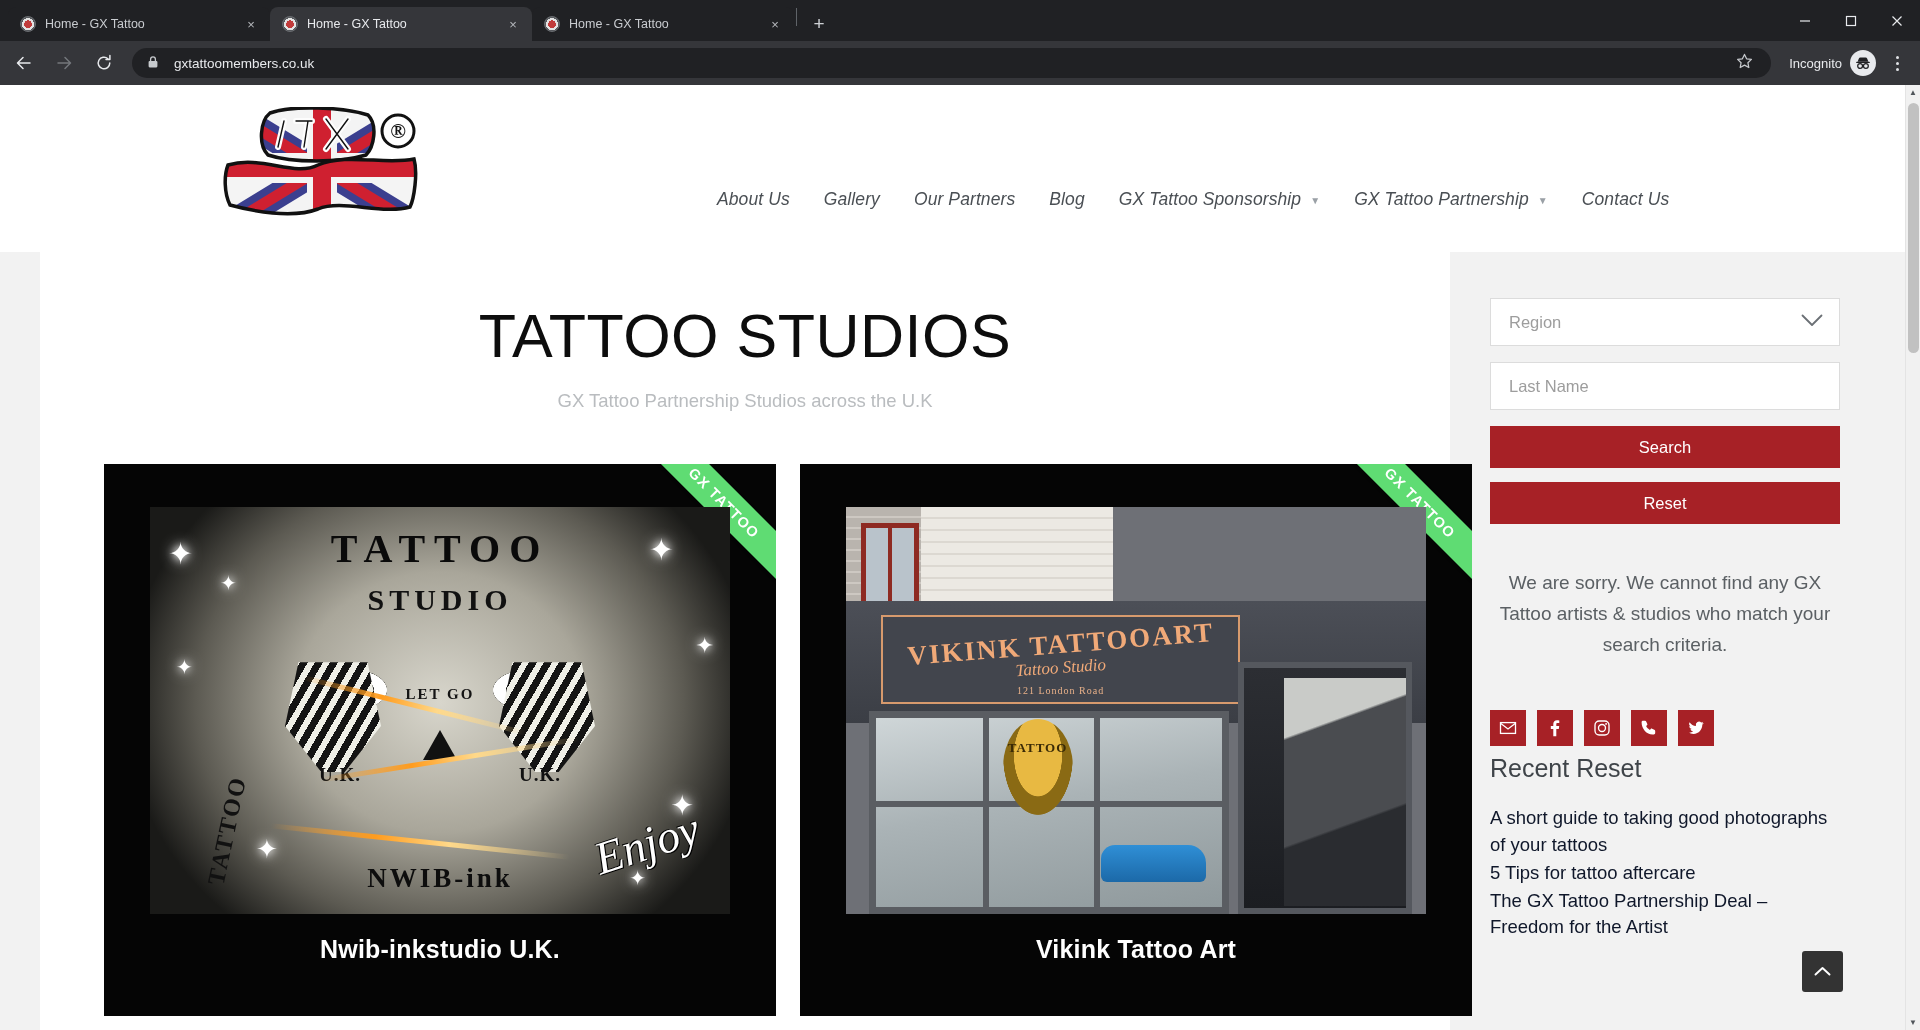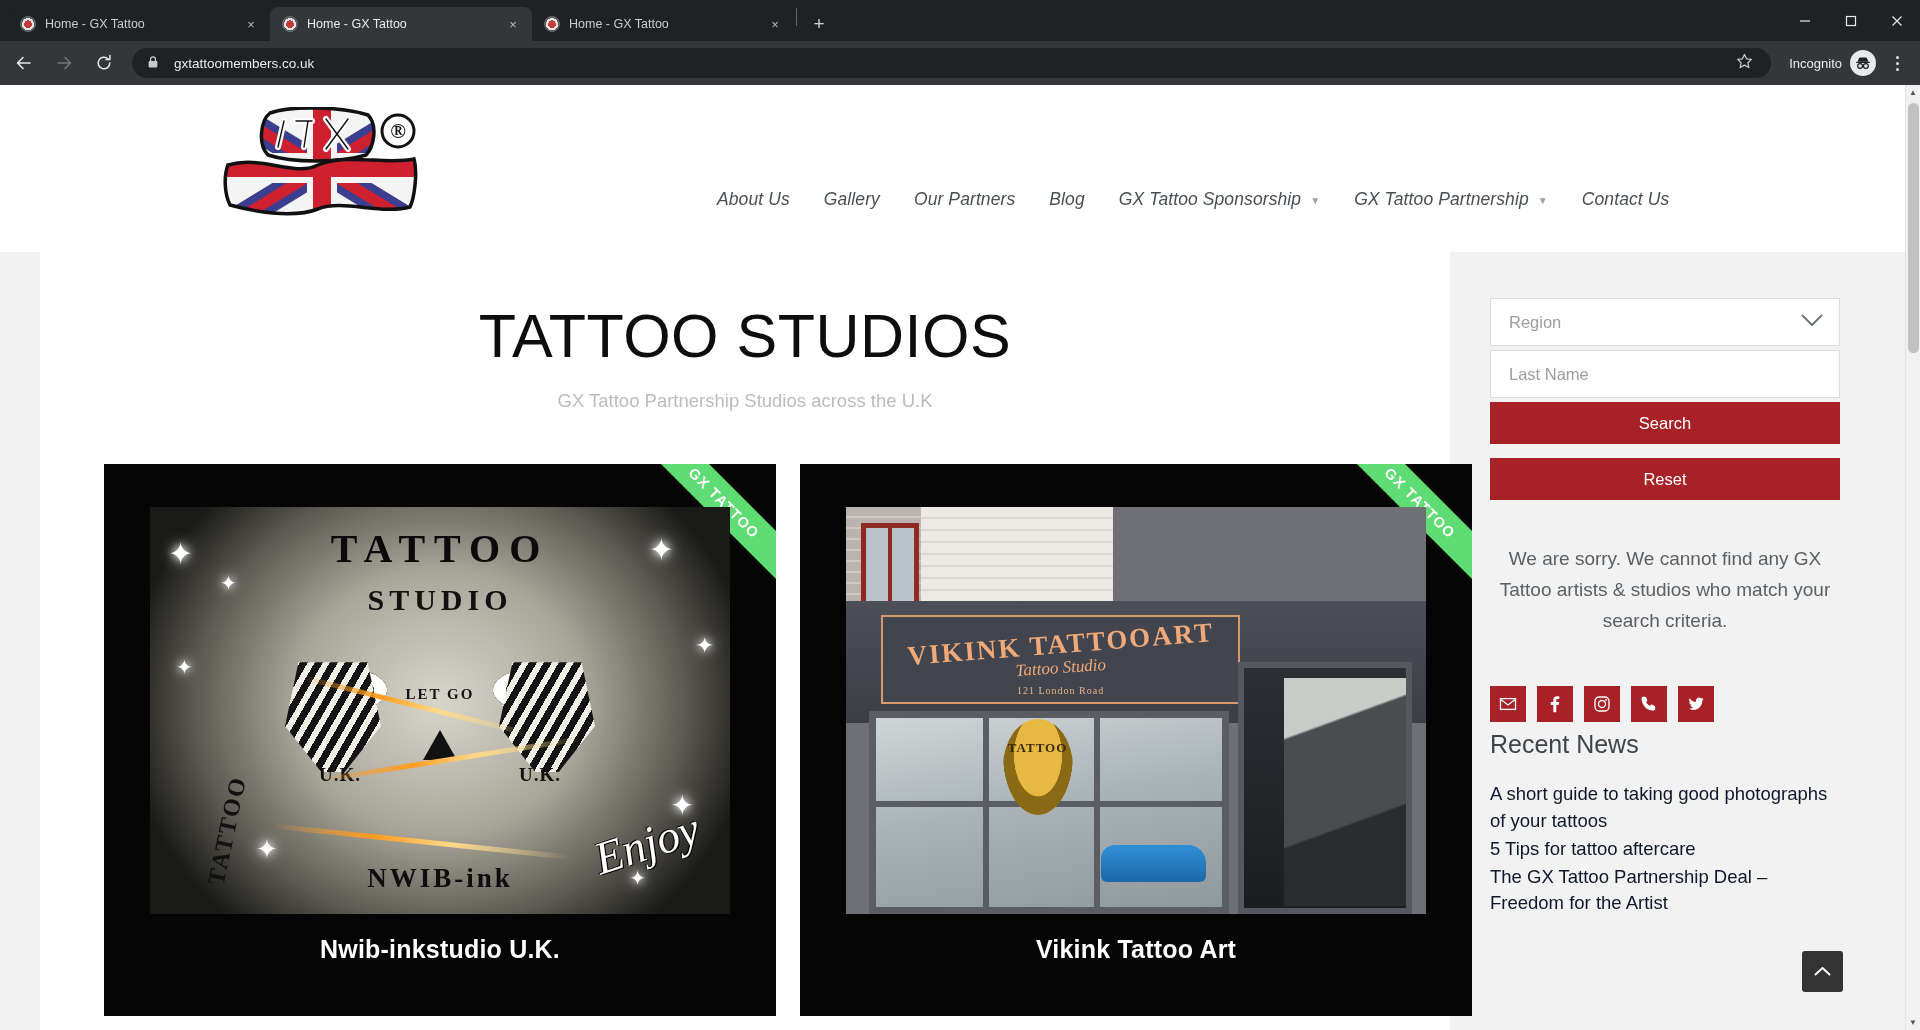--- a/index.html
+++ b/index.html
@@ -244,21 +244,21 @@
     background: linear-gradient(180deg,#2c2e33,#1b1d21); border:6px solid #55585e; }
   .a2-door-open { position:absolute; right:3.5%; top:42%; width:21%; height:56%;
     background: linear-gradient(160deg,#c9cbc8 0 22%, #4a4c50 23% 62%, #2a2c30 63% 100%); }
   .a2-car { position:absolute; left:44%; bottom:8%; width:18%; height:9%;
     background: linear-gradient(180deg,#2f8fd6,#1c69a8); border-radius: 14px 18px 6px 6px; }
 
   
   .side-col { width: 430px; padding: 46px 40px 0 40px; background: #f2f2f2; }
   .field {
     width: 100%; height: 48px; background: #fff; border: 1px solid #dcdcdc;
-    display: flex; align-items: center; padding: 0 18px; margin-bottom: 4px;
+    display: flex; align-items: center; padding: 0 18px; margin-bottom: 16px;
     position: relative;
   }
   .field-text { font-size: 16.5px; color: #9d9d9d; }
   .field-caret { position: absolute; right: 16px; color: #8b8f93; }
   .btn {
     width: 100%; height: 42px; background: #a72126; color: #fff;
     display: flex; align-items: center; justify-content: center;
     font-size: 16.5px; margin-bottom: 14px; border: none;
     font-family: "Liberation Sans", sans-serif;
   }
@@ -579,21 +579,21 @@
                   <path d="M5 1.8c.6 0 1 .3 1.3.9l1 2.2c.2.6.1 1-.3 1.4l-.9.8c.8 1.7 2.1 3 3.8 3.8l.8-.9c.4-.4.8-.5 1.4-.3l2.2 1c.6.3.9.7.9 1.3v2c0 .8-.6 1.4-1.4 1.4C7.6 16.4 1.6 10.4 1.6 3.2c0-.8.6-1.4 1.4-1.4z" fill="#fff"></path>
                 </svg>
             </a>
             <a class="social">
               <svg width="18" height="18" viewBox="0 0 18 18">
                   <path d="M16.6 4.1c-.6.3-1.2.4-1.8.5.6-.4 1.1-1 1.4-1.8-.6.4-1.3.6-2 .8A3.1 3.1 0 0 0 8.9 6.4c0 .2 0 .5.1.7A8.8 8.8 0 0 1 2.6 3.3a3.1 3.1 0 0 0 1 4.1c-.5 0-1-.2-1.4-.4a3.1 3.1 0 0 0 2.5 3 3.1 3.1 0 0 1-1.4.1 3.1 3.1 0 0 0 2.9 2.2 6.3 6.3 0 0 1-4.6 1.3 8.8 8.8 0 0 0 4.8 1.4c5.7 0 8.9-4.8 8.9-8.9v-.4c.6-.5 1.1-1 1.5-1.6z" fill="#fff"></path>
                 </svg>
             </a>
           </div>
 
-          <div class="recent-title">Recent News</div>
+          <div class="recent-title">Recent Reset</div>
           <div class="news-list">
             <a class="news-link">A short guide to taking good photographs of your tattoos</a>
             <a class="news-link">5 Tips for tattoo aftercare</a>
             <a class="news-link">The GX Tattoo Partnership Deal – Freedom for the Artist</a>
           </div>
         </div>
       </div>
 
       <div class="to-top">
         <svg width="17" height="12" viewBox="0 0 17 12">

